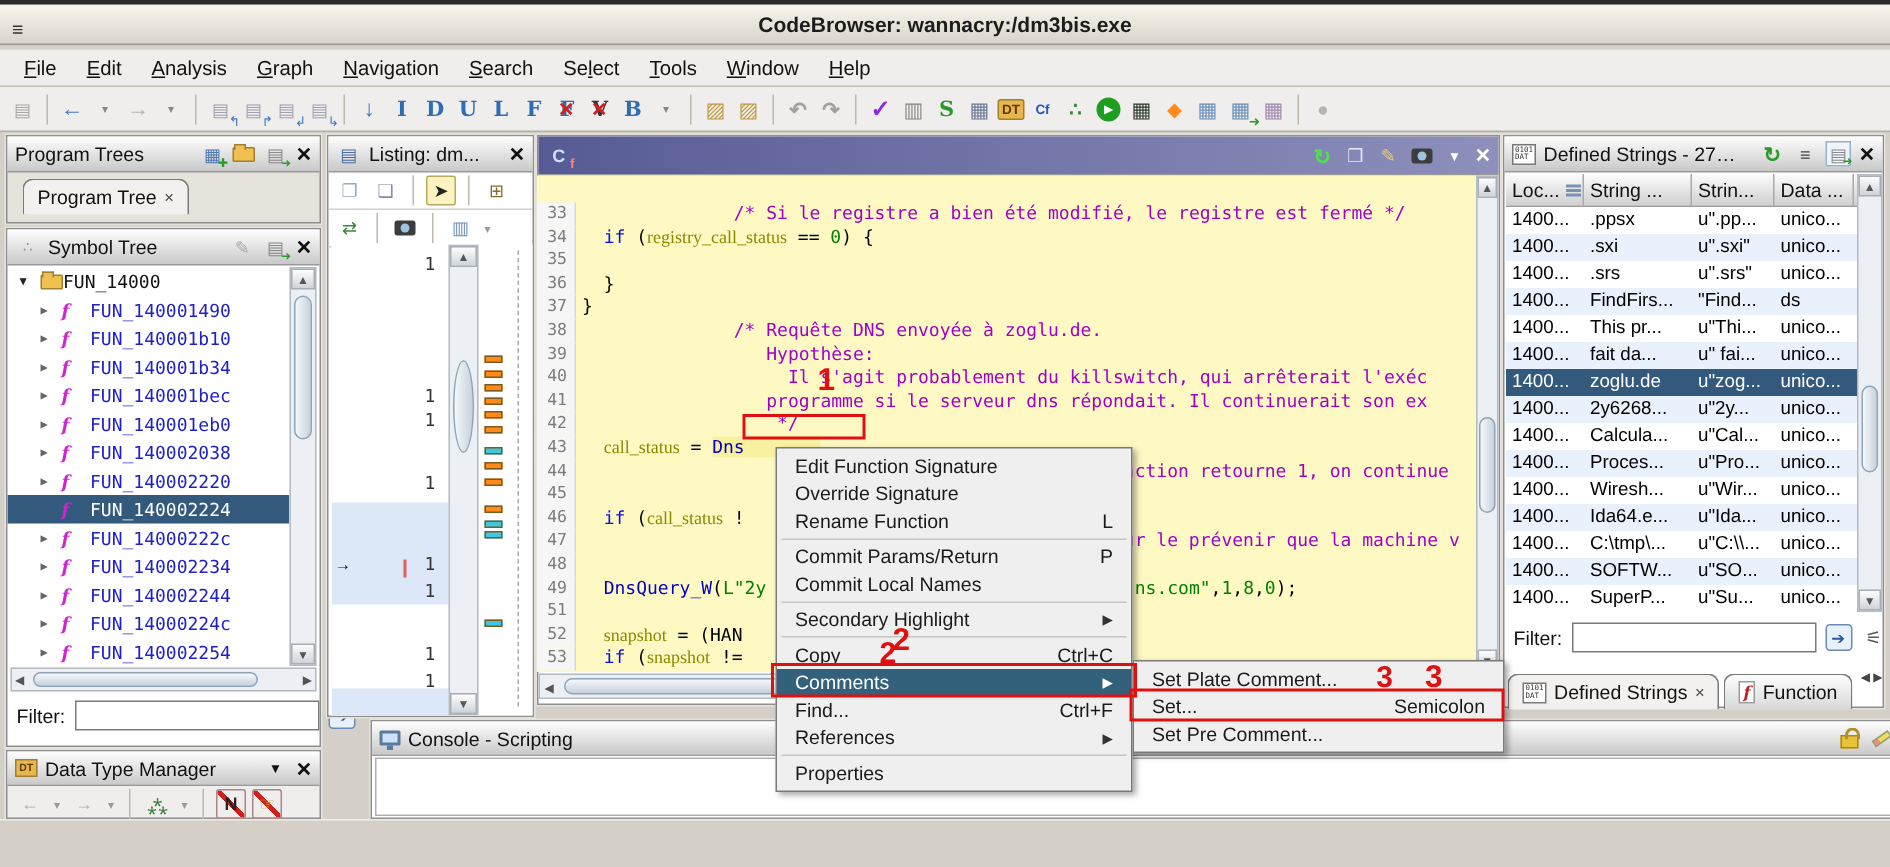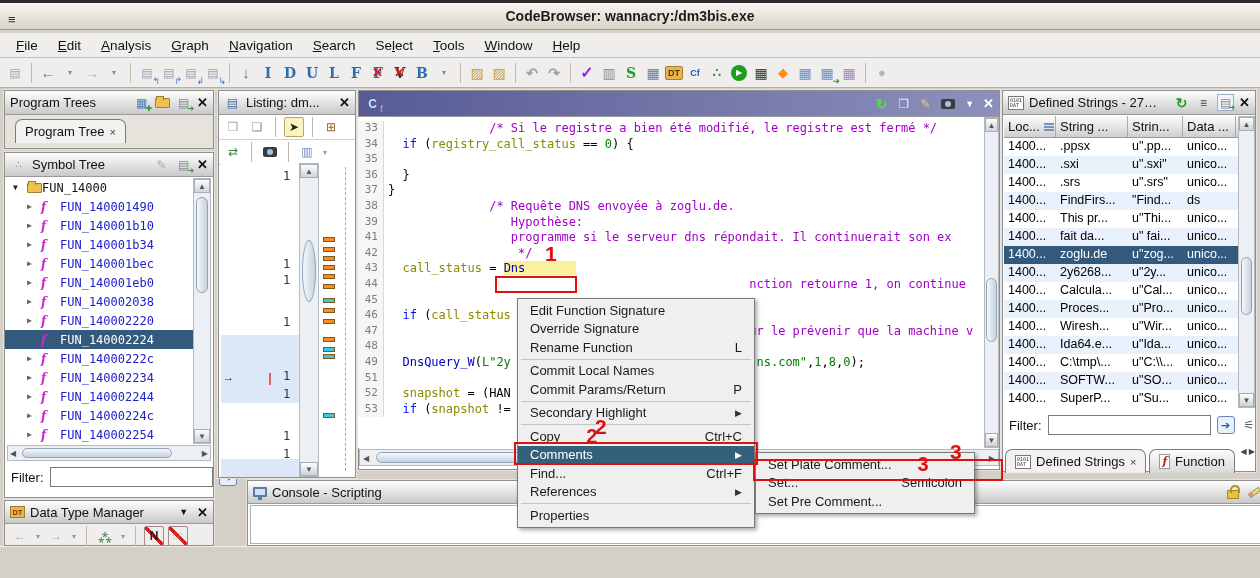--- a/index.html
+++ b/index.html
@@ -72,25 +72,25 @@
     background:linear-gradient(#fdfdfd,#cfd4da); border:1px solid #a8aeb6; }
   .thumb { position:absolute; background:linear-gradient(to right,#f6f8fa,#c6d2de); border:1px solid #8fa4b8; border-radius:8px; }
   .thumbh { position:absolute; background:linear-gradient(#f6f8fa,#c6d2de); border:1px solid #8fa4b8; border-radius:8px; }
 
   .filter-row { position:absolute; display:flex; align-items:center; gap:6px; font-size:13px; color:#111; }
   .filter-input { height:20px; border:1px solid #7a7a7a; background:#fff; flex:1; font-size:12px; padding:0 3px; }
   .fic { width:18px; height:18px; border:1px solid #6a8ab5; background:#e8f0fa; color:#2a5a9a; font-size:11px;
     display:inline-flex; align-items:center; justify-content:center; border-radius:3px; flex:0 0 auto; }
 
   
-  #code { position:absolute; left:358px; top:117px; width:626px; height:331px; background:#ffffff; overflow:hidden; padding-top:4px; }
+  #code { position:absolute; left:358px; top:117px; width:626px; height:331px; background:#fef9c3; overflow:hidden; padding-top:18px; }
   .cl { display:flex; height:15.6px; white-space:pre; font-family:"DejaVu Sans Mono",monospace; font-size:12px; }
   .ln { width:26px; flex:0 0 auto; text-align:right; padding-right:5px; color:#7d7d7d; background:#f6f6f6; border-right:1px solid #d8d8d8; font-size:11px; }
   .ct { padding-left:4px; color:#000; }
-  .sc { color:#a000c8; } .sk { color:#0010ee; } .sf { color:#0000c0; } .sv { color:#8a8a00; }
+  .sc { color:#a000c8; } .sk { color:#0010ee; } .sf { color:#0000c0; } .sv { color:#8a8a00;font-family:Liberation Serif, serif; }
   .sn { color:#008000; } .ss { color:#008000; } .shl { color:#0000c0; background:#f8f2a0; }
 
   
   .grid-hdr, .grid-row { display:grid; grid-template-columns:52px 72px 55px 53px; }
   .grid-hdr { height:22px; border-bottom:1px solid #9a9a9a; background:linear-gradient(#fdfdfd,#cfcfcf); }
   .grid-hdr > div { font-size:13px; color:#111; padding:2px 4px; border-right:1px solid #aaa; display:flex; align-items:center; gap:4px; overflow:hidden; white-space:nowrap; }
   .grid-row { height:18px; }
   .grid-row > div { font-size:12.5px; color:#000; padding:1px 4px; overflow:hidden; white-space:nowrap; }
   .grid-row.alt { background:#e9f1fc; }
   .grid-row.sel { background:#33597d; }
@@ -476,20 +476,21 @@
   </div>
 </div>
 <div id="code">
     <div class="cl"><span class="ln">33</span><span class="ct"><span>              </span><span class="sc">/* Si le registre a bien été modifié, le registre est fermé */</span></span></div>
     <div class="cl"><span class="ln">34</span><span class="ct"><span>  </span><span class="sk">if</span><span> (</span><span class="sv">registry_call_status</span><span> == </span><span class="sn">0</span><span>) {</span></span></div>
     <div class="cl"><span class="ln">35</span></div>
     <div class="cl"><span class="ln">36</span><span class="ct"><span>  }</span></span></div>
     <div class="cl"><span class="ln">37</span><span class="ct"><span>}</span></span></div>
     <div class="cl"><span class="ln">38</span><span class="ct"><span>              </span><span class="sc">/* Requête DNS envoyée à zoglu.de.</span></span></div>
     <div class="cl"><span class="ln">39</span><span class="ct"><span>                 </span><span class="sc">Hypothèse:</span></span></div>
+    <div class="cl"><span class="ln">40</span><span class="ct"><span>                   </span><span class="sc">Il s'agit probablement du killswitch, qui arrêterait l'exéc</span></span></div>
     <div class="cl"><span class="ln">41</span><span class="ct"><span>                 </span><span class="sc">programme si le serveur dns répondait. Il continuerait son ex</span></span></div>
     <div class="cl"><span class="ln">42</span><span class="ct"><span>                  </span><span class="sc">*/</span></span></div>
     <div class="cl"><span class="ln">43</span><span class="ct"><span>  </span><span class="sv">call_status</span><span> = </span><span class="shl">Dns       </span></span></div>
     <div class="cl"><span class="ln">44</span><span class="ct"><span>                                                  </span><span class="sc">nction retourne 1, on continue</span></span></div>
     <div class="cl"><span class="ln">45</span><span class="ct"></span></div>
     <div class="cl"><span class="ln">46</span><span class="ct"><span>  </span><span class="sk">if</span><span> (</span><span class="sv">call_status</span><span> !</span></span></div>
     <div class="cl"><span class="ln">47</span><span class="ct"><span>                                                  </span><span class="sc">ur le prévenir que la machine v</span></span></div>
     <div class="cl"><span class="ln">48</span><span class="ct"></span></div>
     <div class="cl"><span class="ln">49</span><span class="ct"><span>  </span><span class="sf">DnsQuery_W</span><span>(</span><span class="ss">L"2y</span><span>                                  </span><span class="ss">ns.com"</span><span>,</span><span class="sn">1</span><span>,</span><span class="sn">8</span><span>,</span><span class="sn">0</span><span>);</span></span></div>
     <div class="cl"><span class="ln">51</span><span class="ct"></span></div>
@@ -688,25 +689,25 @@
     </div>
     <div class="mitem">
       <span>Override Signature</span>
     </div>
     <div class="mitem">
       <span>Rename Function</span>
       <span class="msh">L</span>
     </div>
     <div class="msep"></div>
     <div class="mitem">
-      <span>Commit Local Names</span>
-    </div>
-    <div class="mitem">
       <span>Commit Params/Return</span>
       <span class="msh">P</span>
+    </div>
+    <div class="mitem">
+      <span>Commit Local Names</span>
     </div>
     <div class="msep"></div>
     <div class="mitem">
       <span>Secondary Highlight</span>
       <span class="marr">▶</span>
     </div>
     <div class="msep"></div>
     <div class="mitem">
       <span>Copy</span>
       <span class="stepnum" style="position: static; margin-left: 26px; font-size: 20px; line-height: 14px;">2</span>
@@ -722,21 +723,21 @@
     </div>
     <div class="mitem">
       <span>References</span>
       <span class="marr">▶</span>
     </div>
     <div class="msep"></div>
     <div class="mitem">
       <span>Properties</span>
     </div>
   </div>
-<div class="menu" id="ctxsub" style="left:755px;top:452px;width:220px;">
+<div class="menu" id="ctxsub" style="left:755px;top:440px;width:248px;">
     <div class="mitem">
       <span>Set Plate Comment...</span>
       <span class="stepnum" style="position: static; margin-left: 26px; font-size: 20px; line-height: 14px;">3</span>
     </div>
     <div class="mitem">
       <span>Set...</span>
       <span class="msh">Semicolon</span>
     </div>
     <div class="mitem">
       <span>Set Pre Comment...</span>

